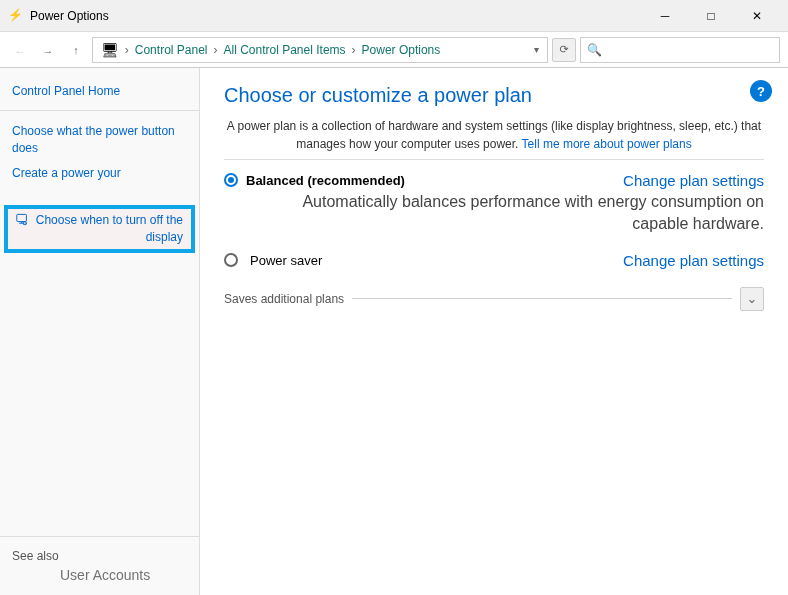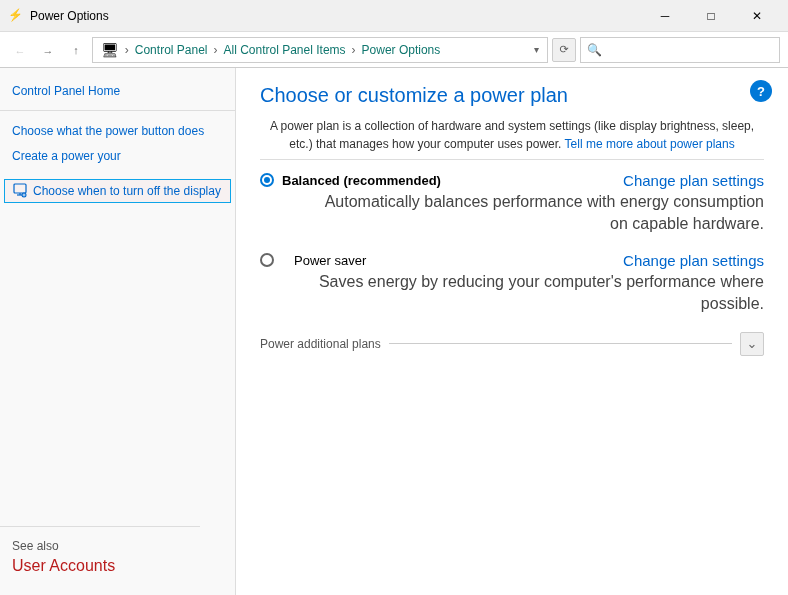--- a/index.html
+++ b/index.html
@@ -76,62 +76,63 @@
     .search-icon { font-size: 12px; color: #666; }
 
     
     .main-container {
       display: flex;
       height: calc(595px - 68px);
     }
 
     
     .sidebar {
-      width: 236px;
+      width: 200px;
       background: #f9f9f9;
       border-right: 1px solid #ddd;
       padding: 12px 0;
       flex-shrink: 0;
     }
     .sidebar-link {
       display: flex;
       align-items: flex-start;
       padding: 4px 12px;
       color: #0066cc;
       text-decoration: none;
       font-size: 12px;
       cursor: pointer;
       line-height: 1.4;
       gap: 4px;
     }
     .sidebar-link.active {
-      border: 1px solid #0ea5e9;
+      border: 4px solid #0ea5e9;
       background: rgba(204,0,0,0.03);
-      margin: 10px 4px;
+      margin: 20px 4px;
       padding: 3px 8px;
+      text-align: right;
     }
     .sidebar-home {
       display: block;
       padding: 4px 12px;
       color: #0066cc;
       text-decoration: none;
       font-size: 12px;
       margin-bottom: 8px;
     }
     .see-also-section {
       margin-top: auto;
       padding: 12px;
       border-top: 1px solid #ddd;
       position: absolute;
-      bottom: 8px;
+      bottom: 0;
       left: 0;
       width: 200px;
     }
     .see-also-label { color: #555; font-size: 12px; margin-bottom: 4px; }
-    .see-also-link { color: #b91c1c; text-decoration: none; font-size: 16px; cursor: pointer; }
+    .see-also-link { color: #737373; text-decoration: none; font-size: 14px; cursor: pointer; margin-left: 48px; }
 
     
     .content {
       flex: 1;
       padding: 16px 24px;
       background: #fff;
       overflow-y: auto;
       position: relative;
     }
     .help-btn {
@@ -321,28 +322,27 @@
         <div class="plan-name-row">
           <span class="plan-name">Balanced (recommended)</span>
           <a class="change-settings-link">Change plan settings</a>
         </div>
         <div class="plan-desc">Automatically balances performance with energy consumption on capable hardware.</div>
       </div>
     </div>
 
     <div class="plan-item">
       <div class="radio-btn unselected"></div>
-      <div class="plan-info" style="margin-left:20px;">
+      <div class="plan-info" style="margin-left:12px;">
         <div class="plan-name-row">
           <span class="plan-name" style="font-weight:normal;">Power saver</span>
           <a class="change-settings-link">Change plan settings</a>
         </div>
-        <div class="plan-desc">Saves energy by reducing your computer's performance where possible.</div>
       </div>
     </div>
 
     <div class="show-plans-row">
-      <span class="show-plans-label">Power additional plans</span>
+      <span class="show-plans-label">Saves additional plans</span>
       <div class="show-plans-line"></div>
       <button class="expand-btn">⌄</button>
     </div>
   </div>
 </div>
 
 </body></html>

